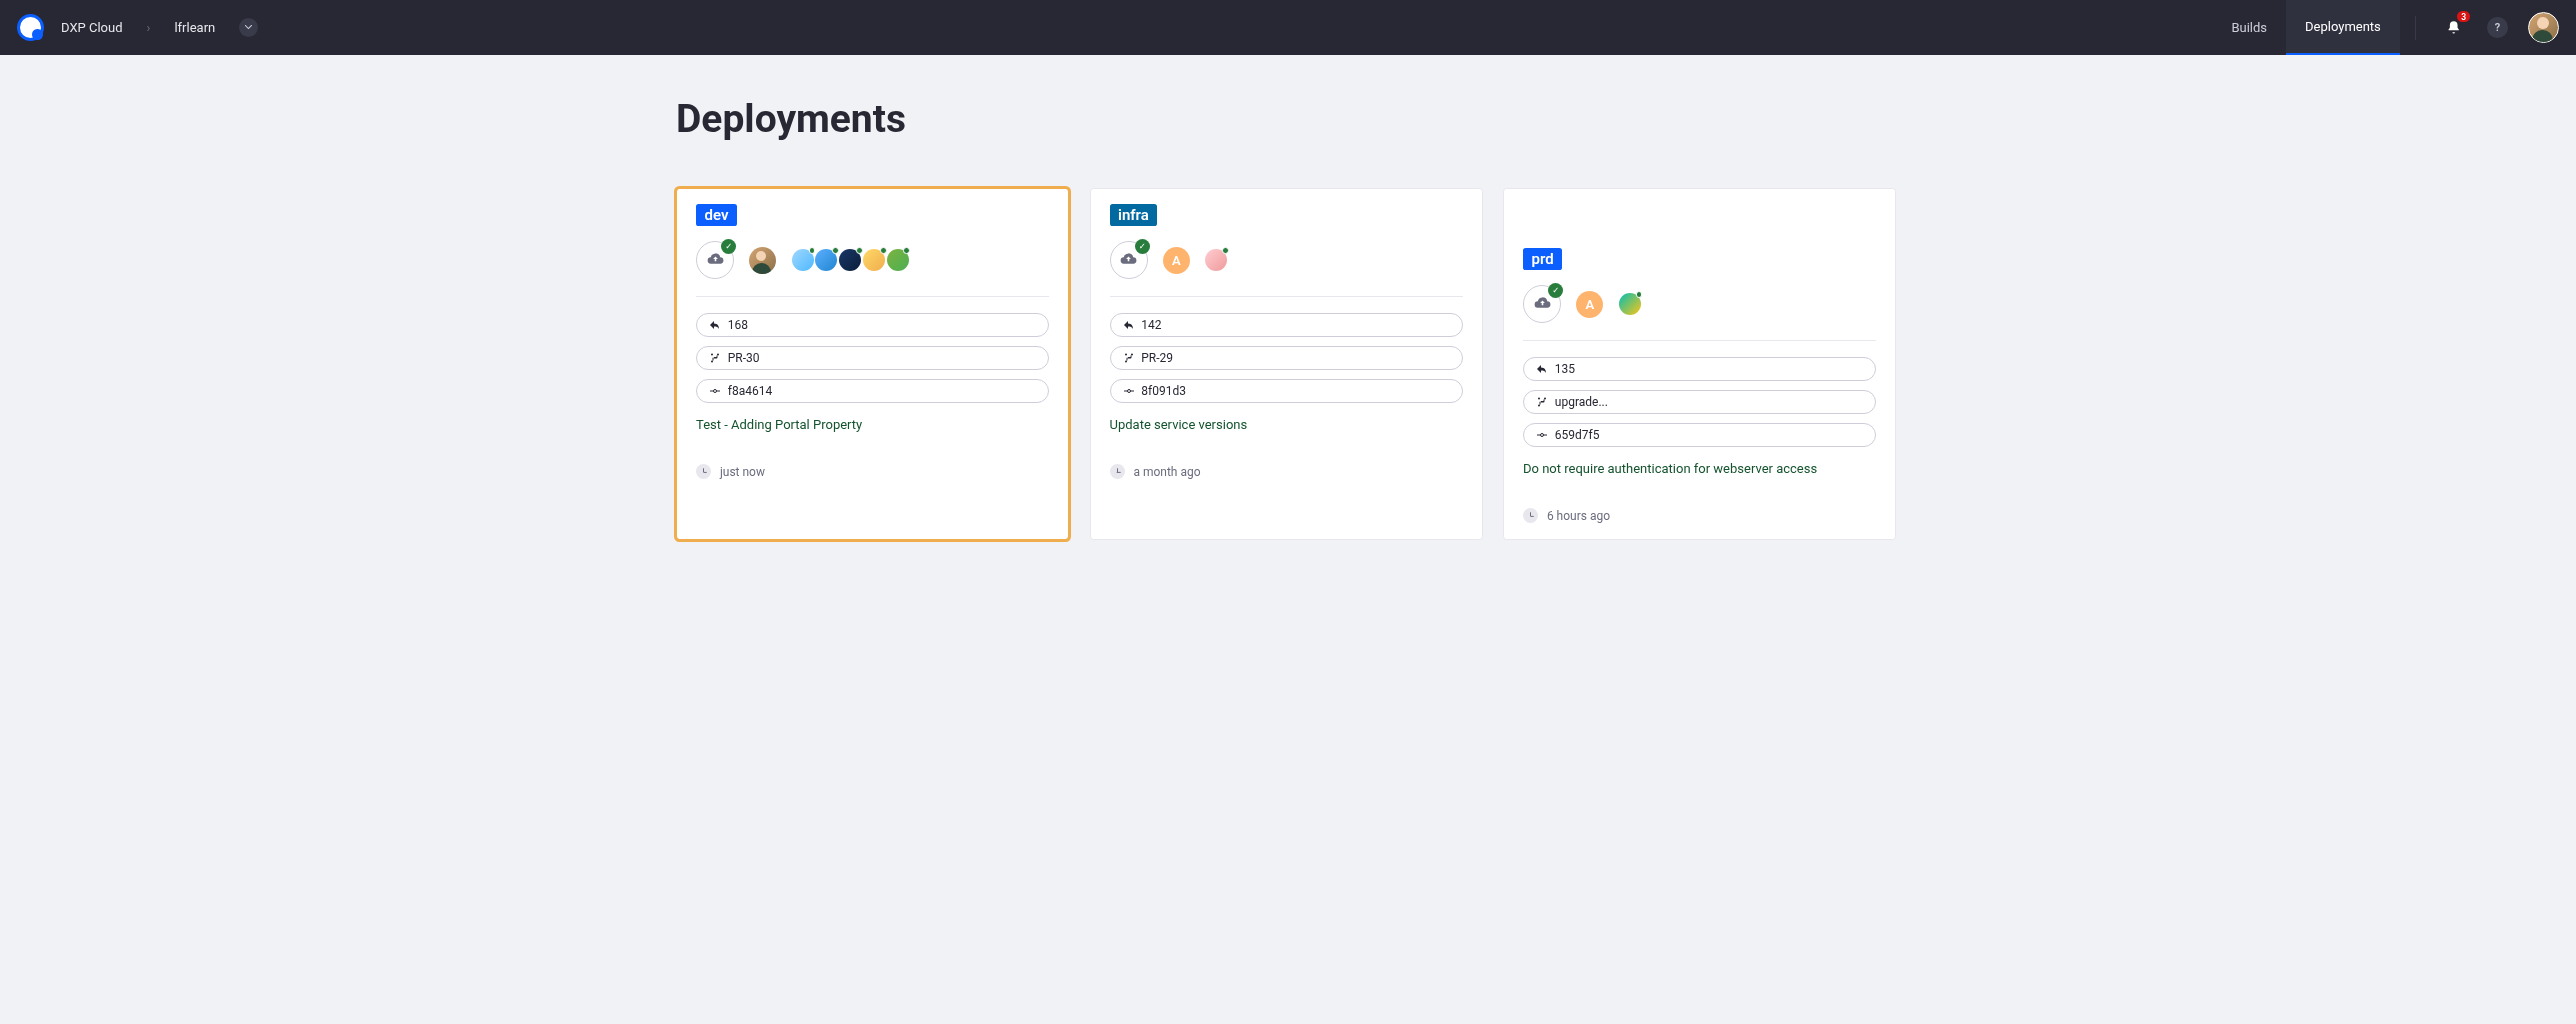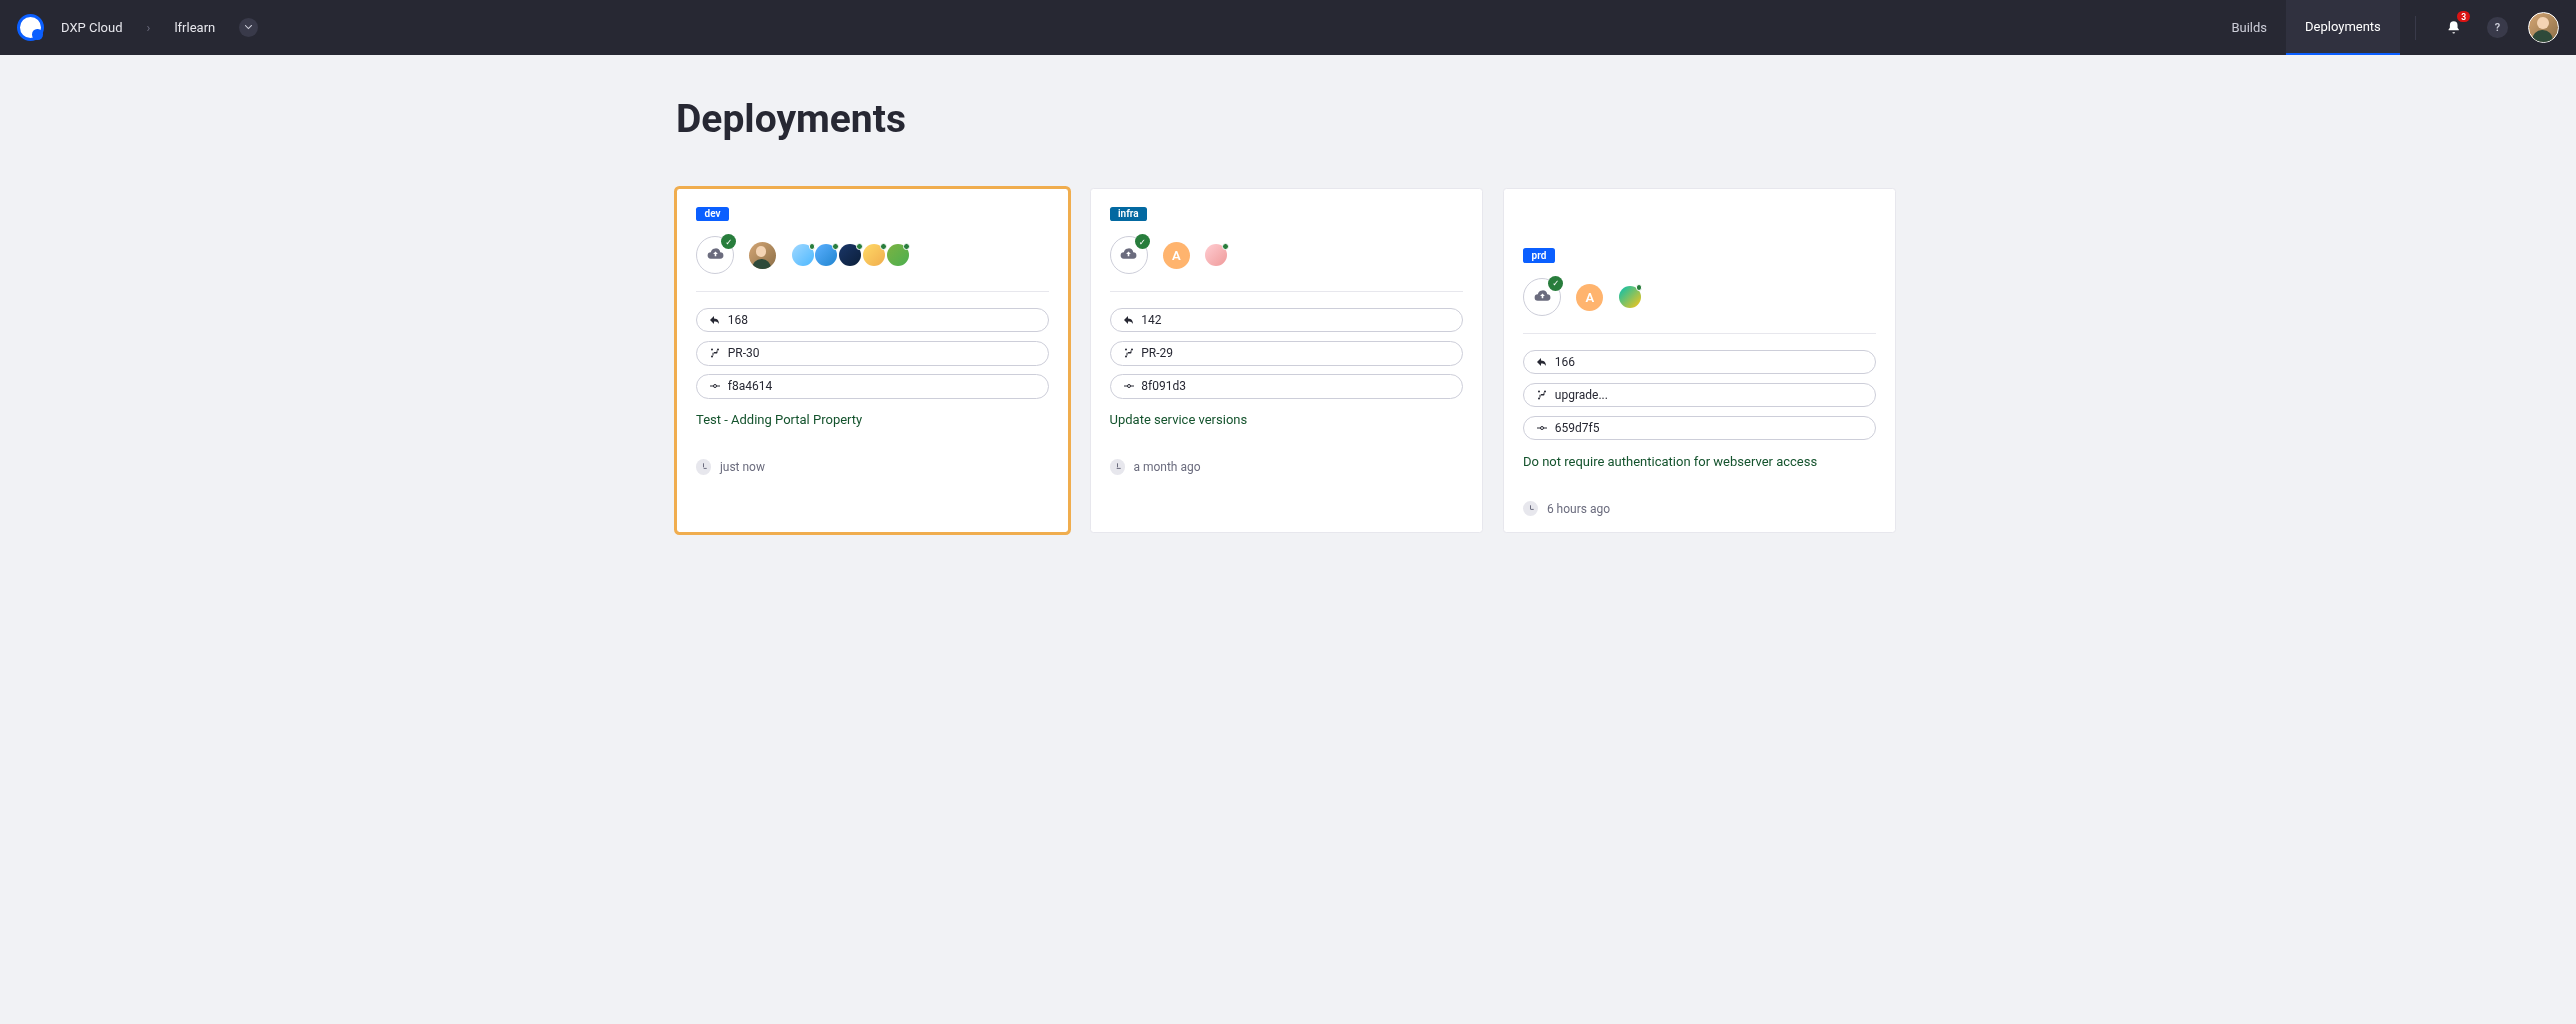--- a/index.html
+++ b/index.html
@@ -22,21 +22,21 @@
 .avatar-top::before { content: ''; position: absolute; width: 12px; height: 12px; background: #f4d4b4; border-radius: 50%; top: 4.3px; left: 7.7px; }
 .avatar-top::after { content: ''; position: absolute; width: 20.5px; height: 13.7px; background: #2e4a3a; border-radius: 10.3px 10.3px 0 0; bottom: -1.7px; left: 3.4px; }
 
 .content { max-width: 1265px; margin: 0 auto; padding: 41px 20.5px; }
 h1.page-title { font-size: 39px; font-weight: 700; color: #272833; margin-bottom: 46px; }
 h2.section-title { font-size: 18px; font-weight: 600; color: #272833; margin-bottom: 19px; }
 
 .cards { display: flex; gap: 20.5px; }
 .card { background: #fff; border: 0.9px solid #e7e7ed; border-radius: 3.4px; padding: 15.4px 19px; width: 393px; }
 .card.highlighted { outline: 3.4px solid #f0ad4e; outline-offset: -1.7px; }
-.env-badge { display: inline-block; color: #fff; font-size: 10px; font-weight: 600; padding: 1.7px 8.5px; border-radius: 2.6px; margin-bottom: 15.4px; }
+.env-badge { display: inline-block; color: #fff; font-size: 15px; font-weight: 600; padding: 1.7px 8.5px; border-radius: 2.6px; margin-bottom: 15.4px; }
 .env-dev { background: #0b5fff; }
 .env-infra { background: #0369a1; }
 .env-prd { background: #0b5fff; margin-top: 44px; }
 
 .status-row { display: flex; align-items: center; gap: 15.4px; padding-bottom: 17px; border-bottom: 0.9px solid #e7e7ed; margin-bottom: 15.4px; }
 .deploy-circle { width: 38px; height: 38px; border-radius: 50%; border: 0.9px solid #cdced9; display: flex; align-items: center; justify-content: center; position: relative; background: #fff; }
 .deploy-circle svg { width: 19px; height: 19px; }
 .check-badge { position: absolute; top: -3.4px; right: -3.4px; width: 15.4px; height: 15.4px; border-radius: 50%; background: #287d3c; display: flex; align-items: center; justify-content: center; color: #fff; font-size: 8.5px; }
 .avatar-sm { width: 27px; height: 27px; border-radius: 50%; background: linear-gradient(135deg,#d4a574,#8b6f47); position: relative; overflow: hidden; }
 .avatar-sm::before { content: ''; position: absolute; width: 10.3px; height: 10.3px; background: #f4d4b4; border-radius: 50%; top: 4.3px; left: 6.8px; }
@@ -216,21 +216,21 @@
           <div class="svc svc-es">
               <span class="dot"></span>
             </div>
         </div>
       </div>
       <div class="chips">
         <div class="chip">
           <svg viewBox="0 0 24 24">
               <path d="M2 12l8-8v5c8 0 10 6 10 11-2-4-5-5-10-5v5l-8-8z"></path>
             </svg>
-          <span>166</span>
+          <span>135</span>
         </div>
         <div class="chip">
           <svg viewBox="0 0 24 24">
               <path d="M6 3a2 2 0 1 0 0 4 2 2 0 0 0 0-4zm12 0a2 2 0 1 0 0 4 2 2 0 0 0 0-4zM6 17a2 2 0 1 0 0 4 2 2 0 0 0 0-4zm1-10v3c0 2 2 3 4 3h4c1 0 2-1 2-2V7h-2v3h-4c-1 0-2 1-2 2v5H7V7z"></path>
             </svg>
           <span>upgrade...</span>
         </div>
         <div class="chip">
           <svg viewBox="0 0 24 24">
               <circle cx="12" cy="12" r="3" fill="none" stroke="#272833" stroke-width="2"></circle>

